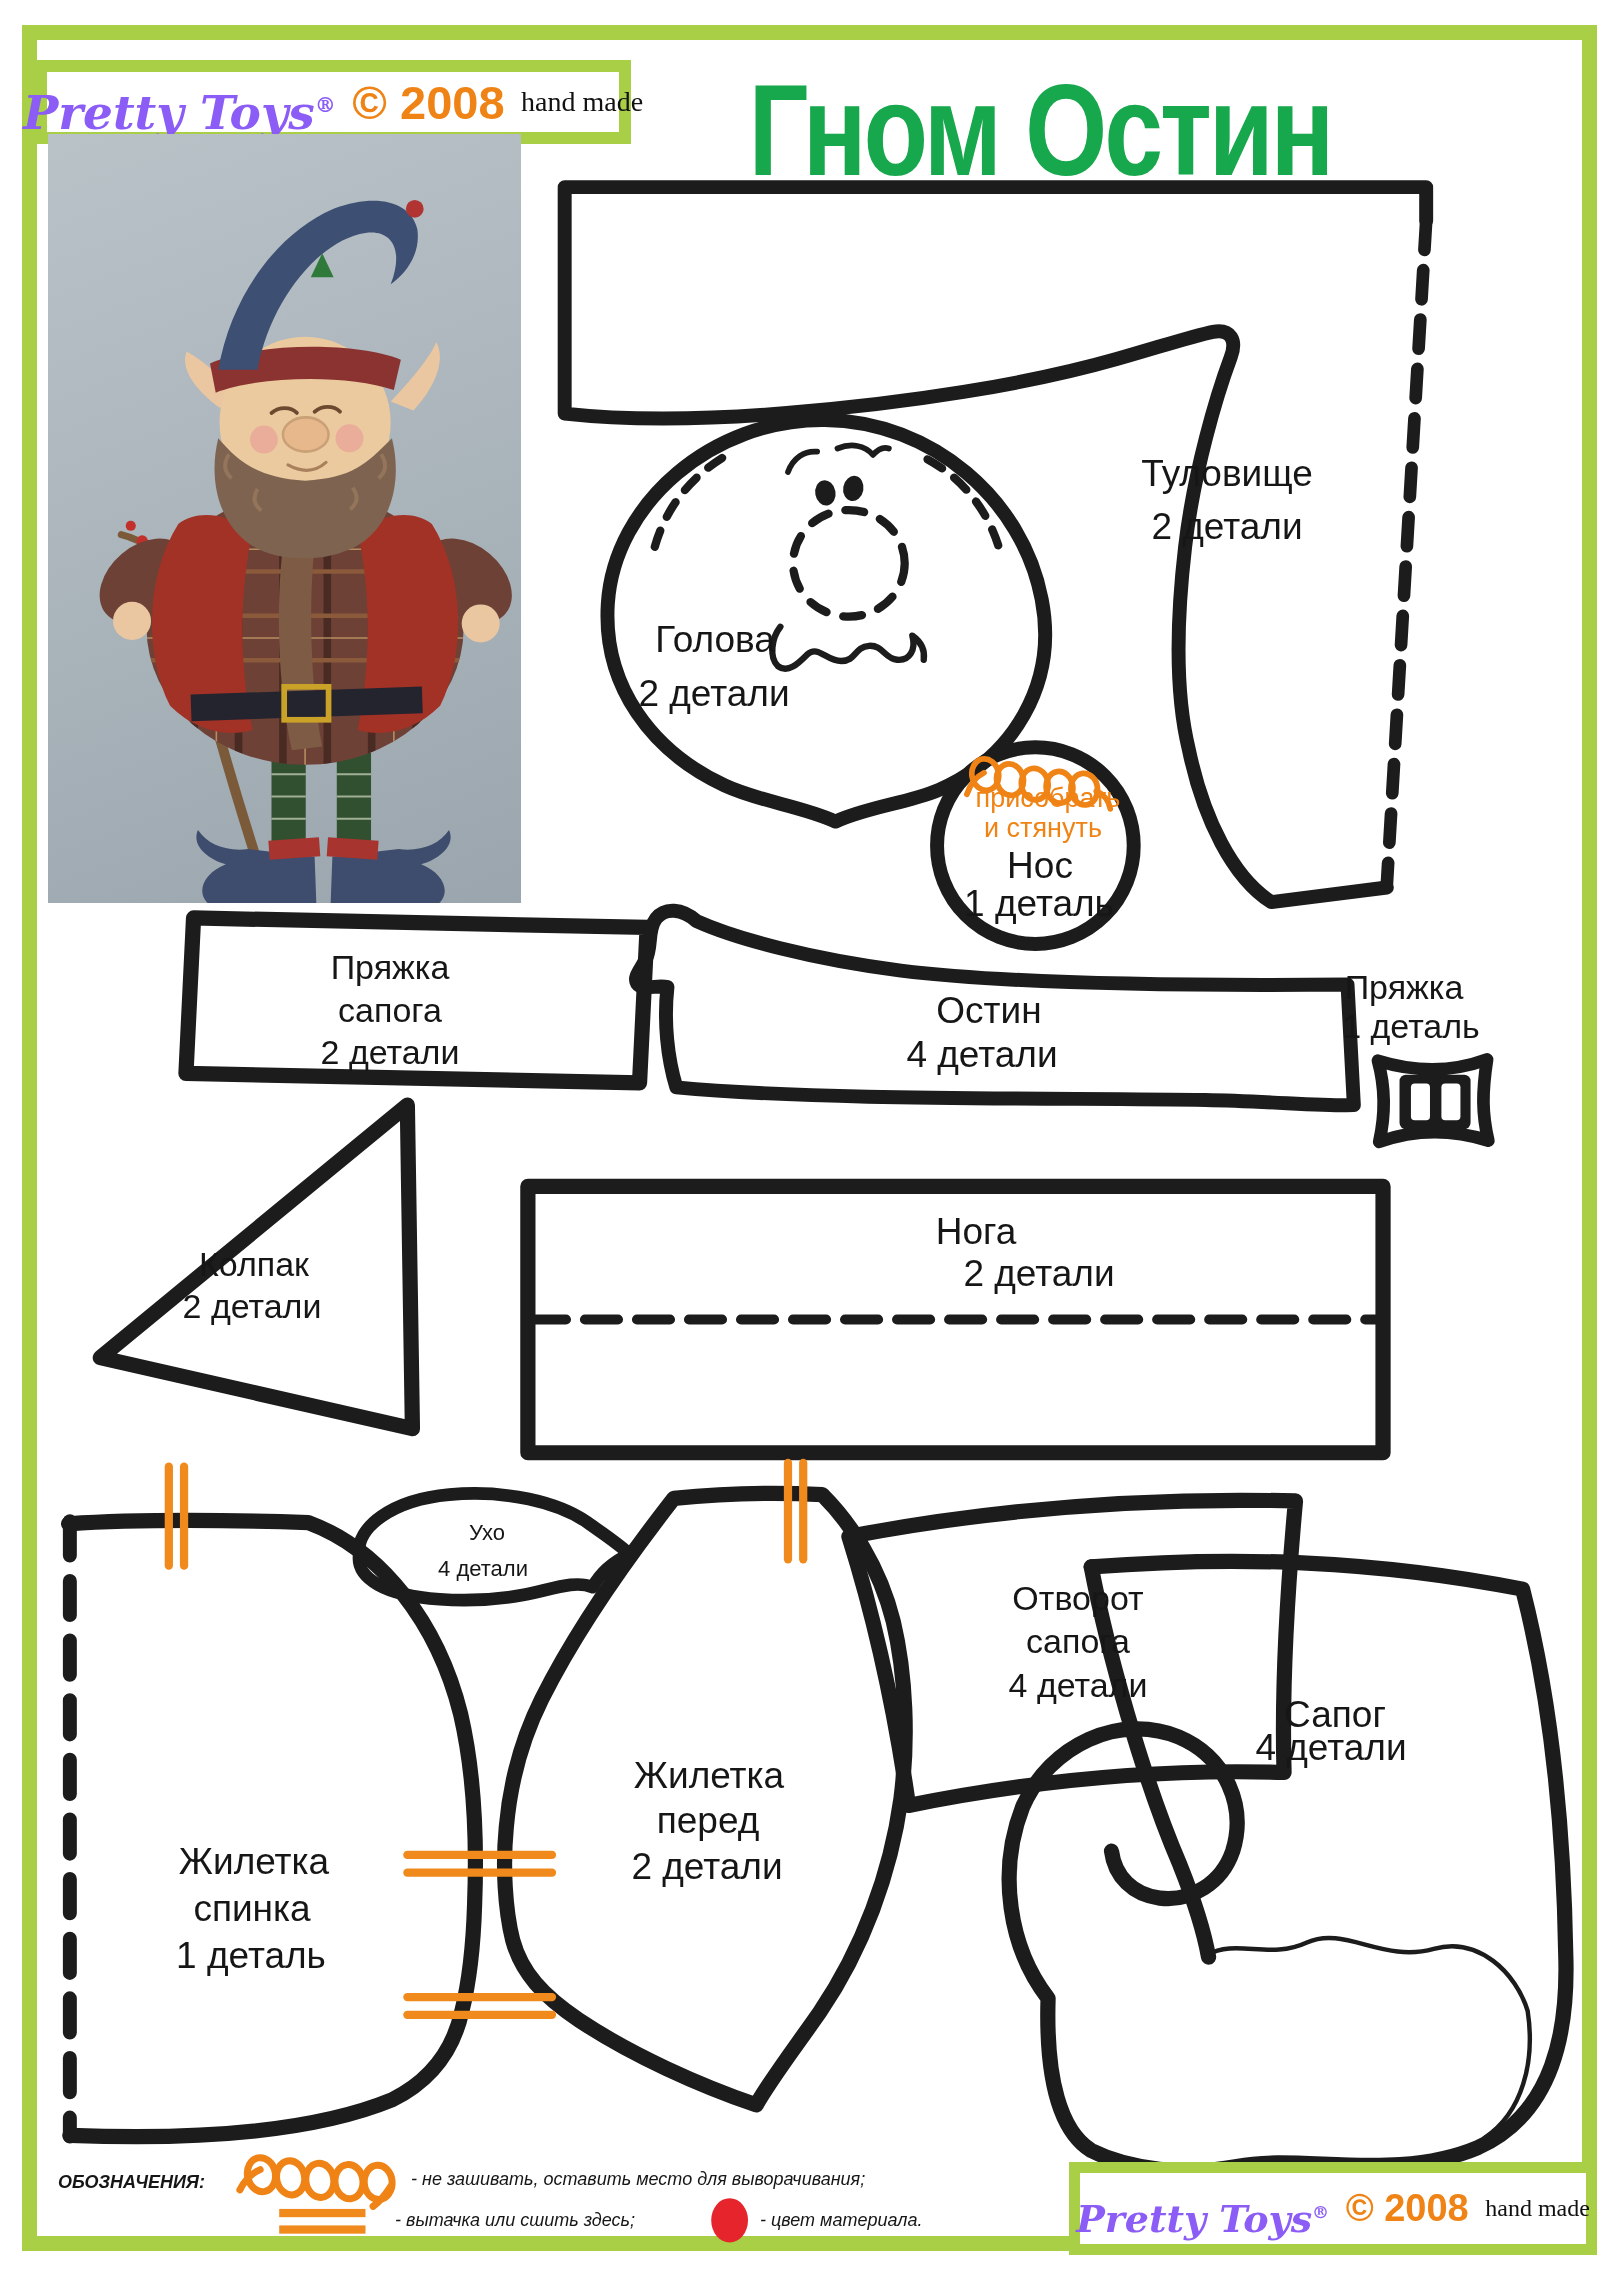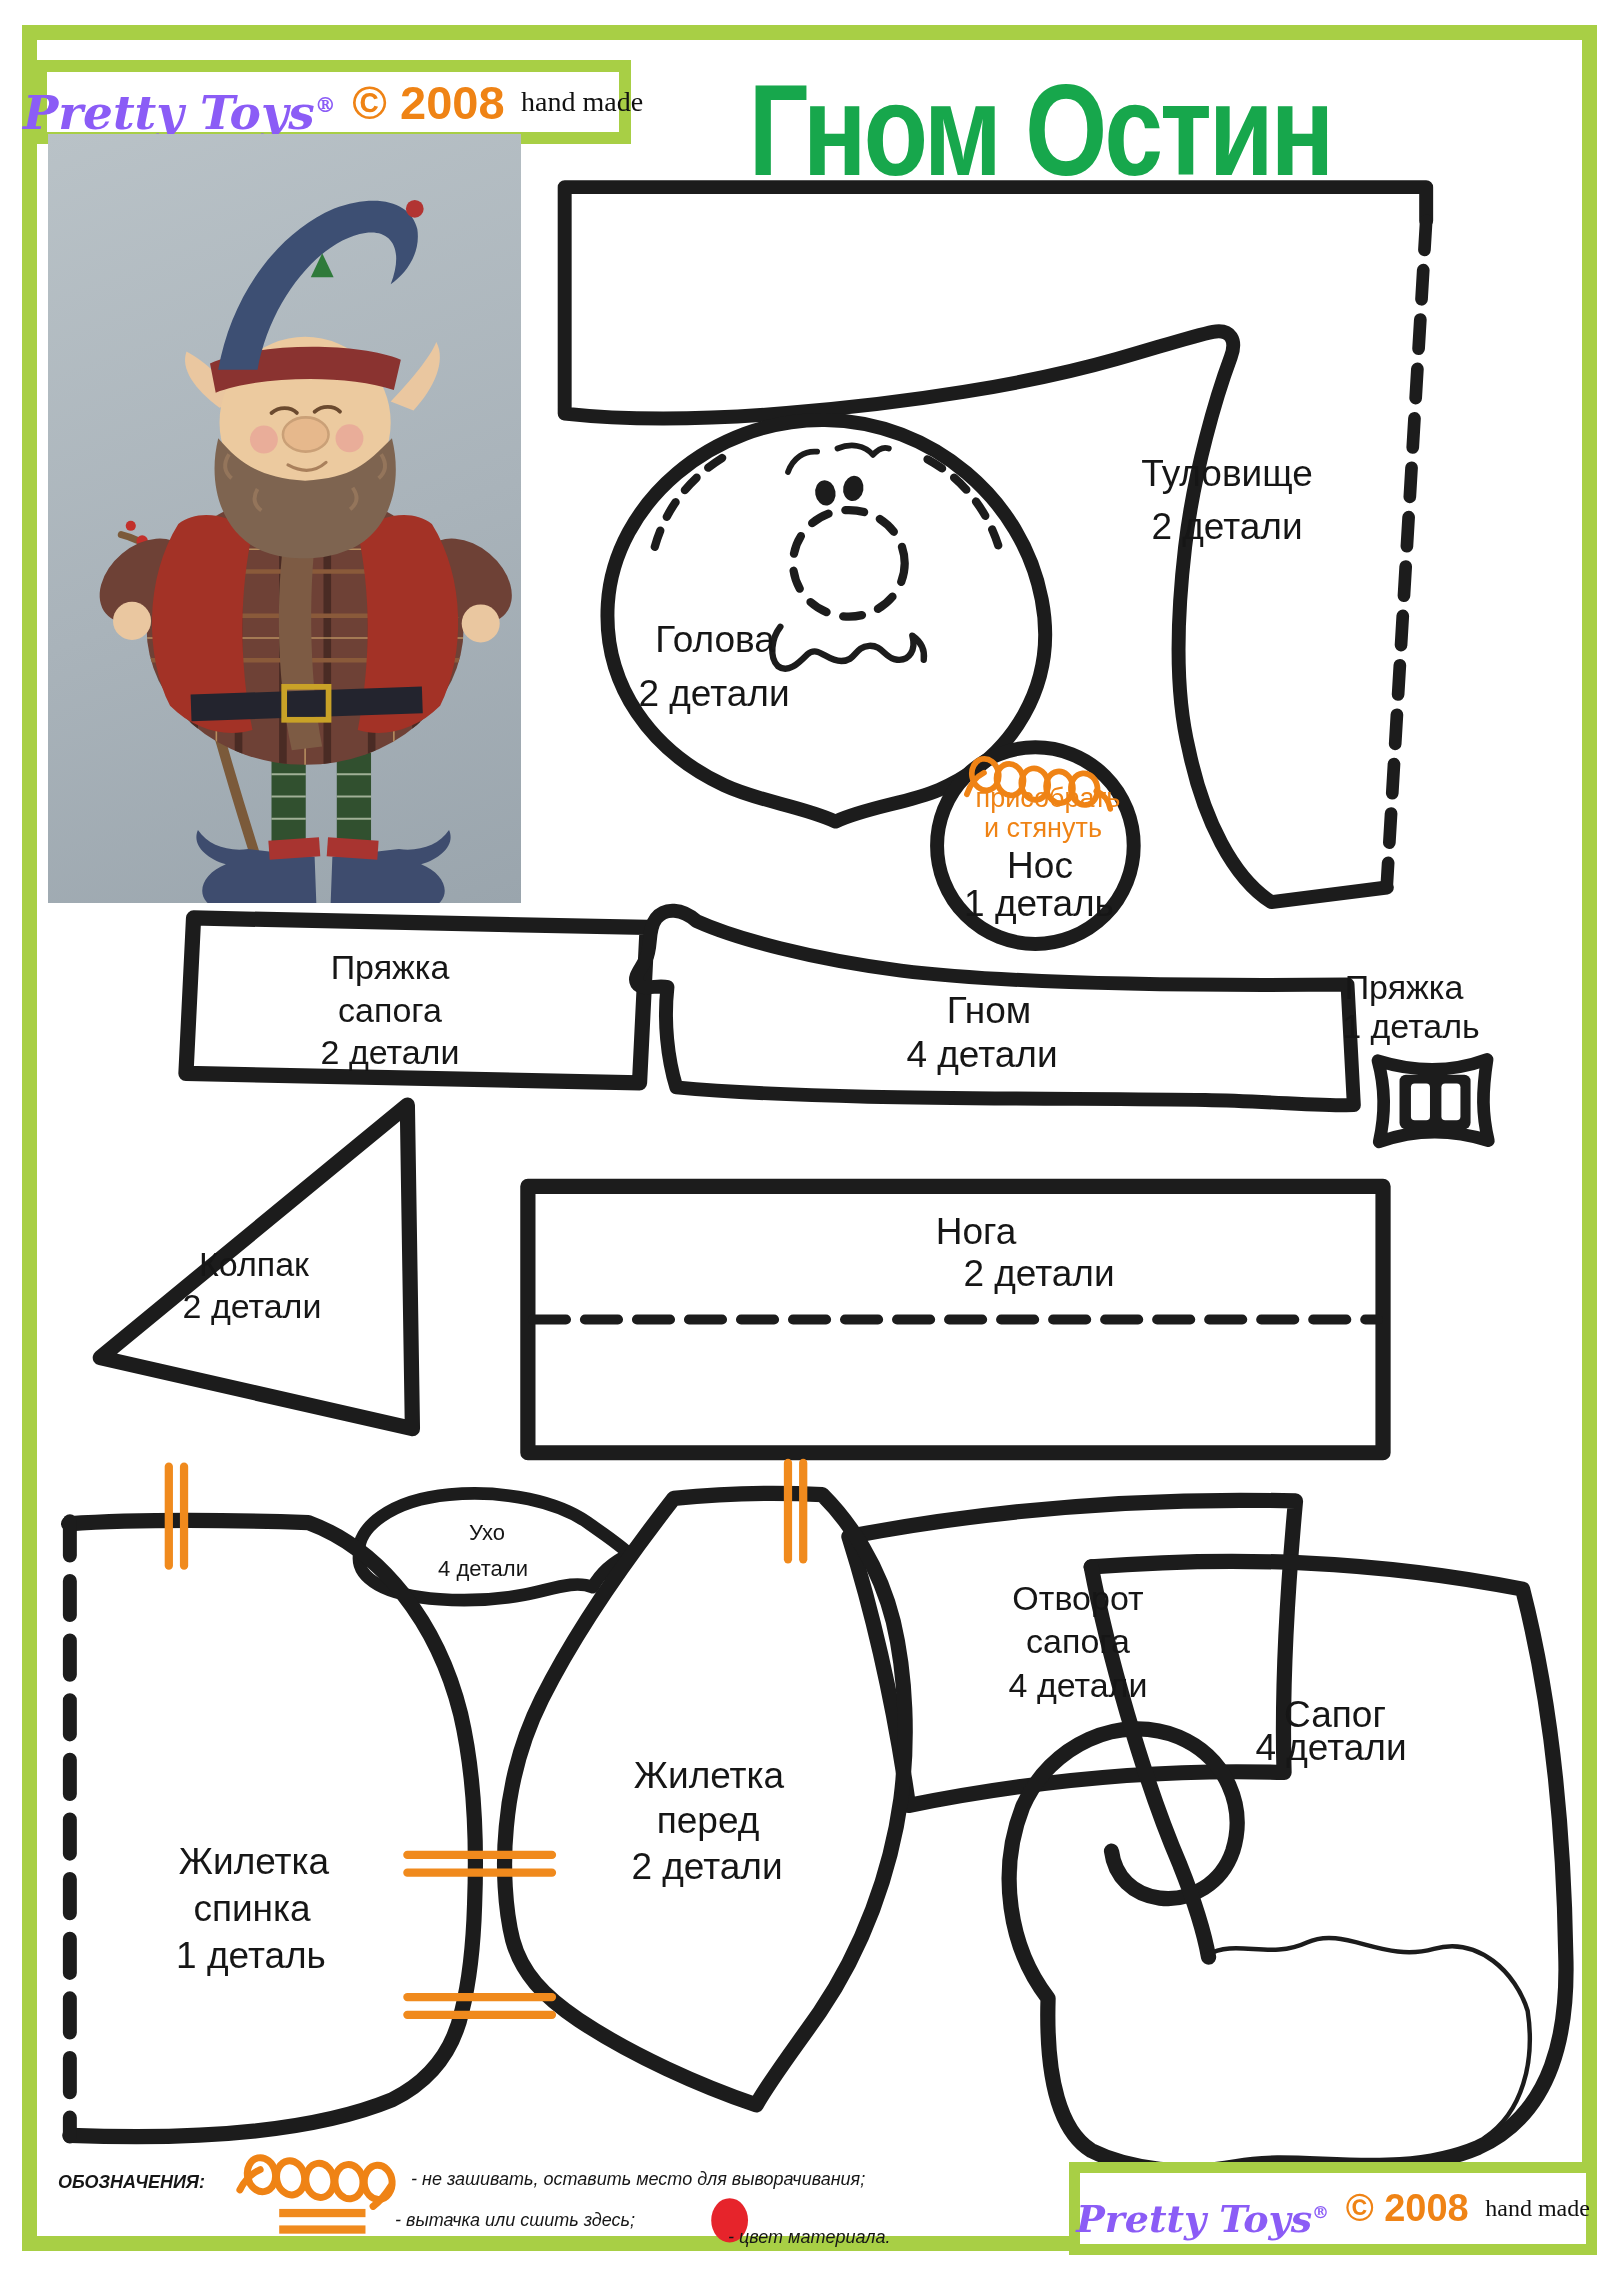--- a/index.html
+++ b/index.html
@@ -241,21 +241,21 @@
 
   <div class="lbl orange-note" style="left:1048px;top:798px;">присобрать</div>
   <div class="lbl orange-note" style="left:1043px;top:828px;">и стянуть</div>
   <div class="lbl s58" style="left:1040px;top:865px;">Нос</div>
   <div class="lbl s58" style="left:1039px;top:903px;">1 деталь</div>
 
   <div class="lbl s54" style="left:390px;top:967px;">Пряжка</div>
   <div class="lbl s54" style="left:390px;top:1010px;">сапога</div>
   <div class="lbl s54" style="left:390px;top:1052px;">2 детали</div>
 
-  <div class="lbl s58" style="left:989px;top:1010px;">Гном</div>
+  <div class="lbl s58" style="left:989px;top:1010px;">Остин</div>
   <div class="lbl s58" style="left:982px;top:1054px;">4 детали</div>
 
   <div class="lbl s54" style="left:1404px;top:987px;">Пряжка</div>
   <div class="lbl s54" style="left:1411px;top:1026px;">1 деталь</div>
 
   <div class="lbl s54" style="left:254px;top:1264px;">Колпак</div>
   <div class="lbl s54" style="left:252px;top:1306px;">2 детали</div>
 
   <div class="lbl s58" style="left:976px;top:1231px;">Нога</div>
   <div class="lbl s58" style="left:1039px;top:1273px;">2 детали</div>
@@ -274,21 +274,21 @@
   <div class="lbl s58" style="left:709px;top:1775px;">Жилетка</div>
   <div class="lbl s58" style="left:708px;top:1820px;">перед</div>
   <div class="lbl s58" style="left:707px;top:1866px;">2 детали</div>
 
   <div class="lbl s58" style="left:1335px;top:1694px;margin-top:20px;">Сапог</div>
   <div class="lbl s58" style="left:1331px;top:1747px;">4 детали</div>
 
   <div class="legend-text" style="left:58px;top:2182px;font-weight:bold;font-style:italic;">ОБОЗНАЧЕНИЯ:</div>
   <div class="legend-text" style="left:411px;top:2179px;">- не зашивать, оставить место  для выворачивания;</div>
   <div class="legend-text" style="left:395px;top:2220px;">- вытачка или сшить здесь;</div>
-  <div class="legend-text" style="left:728px;top:2220px;margin-top:17px;">- цвет материала.</div>
+  <div class="legend-text" style="left:760px;top:2220px;">- цвет материала.</div>
 
   <div class="logo-box logo-bottom">
     <div class="logo-inner">
       <span class="brand"><span>Pretty Toys</span><span class="reg">®</span></span>
       <span class="year">© 2008</span>
       <span class="tagline">hand made</span>
     </div>
   </div>
 
 </div>

